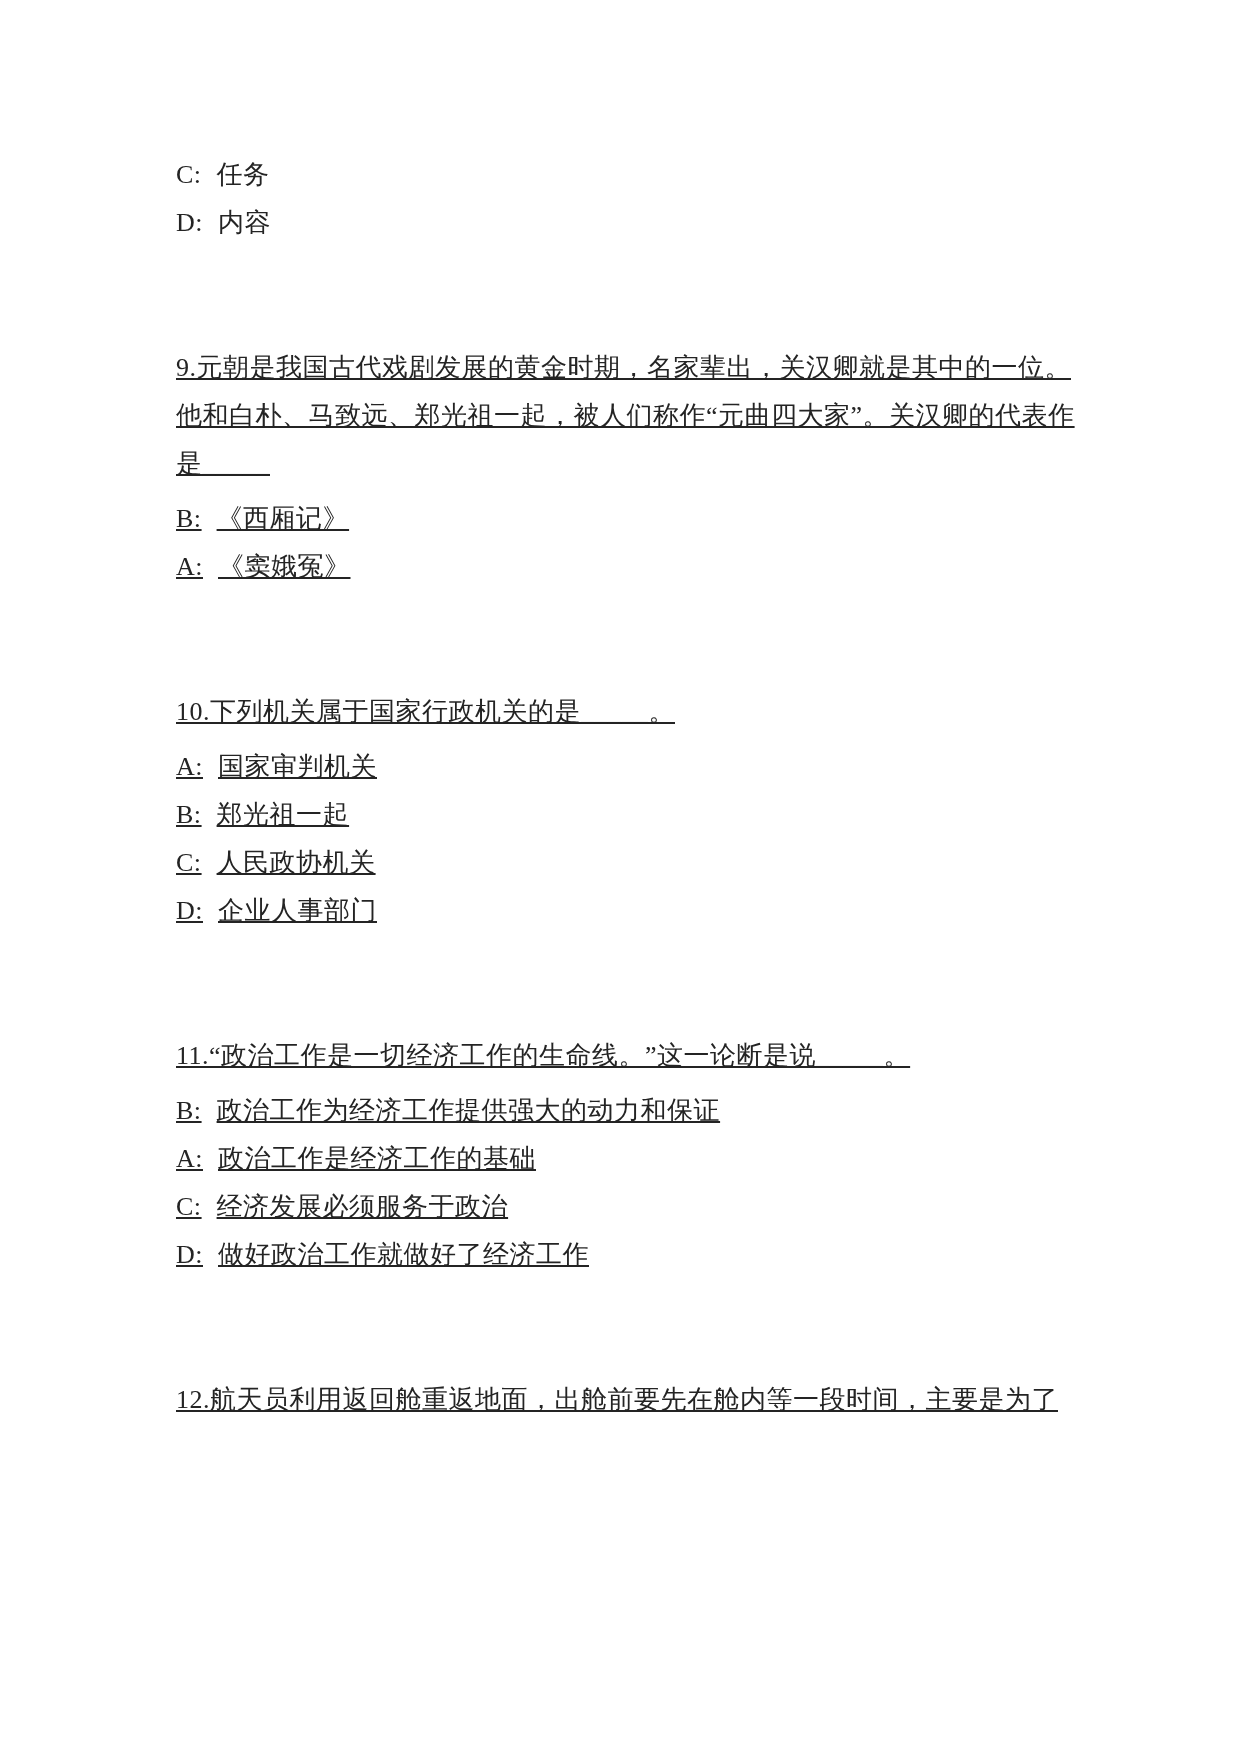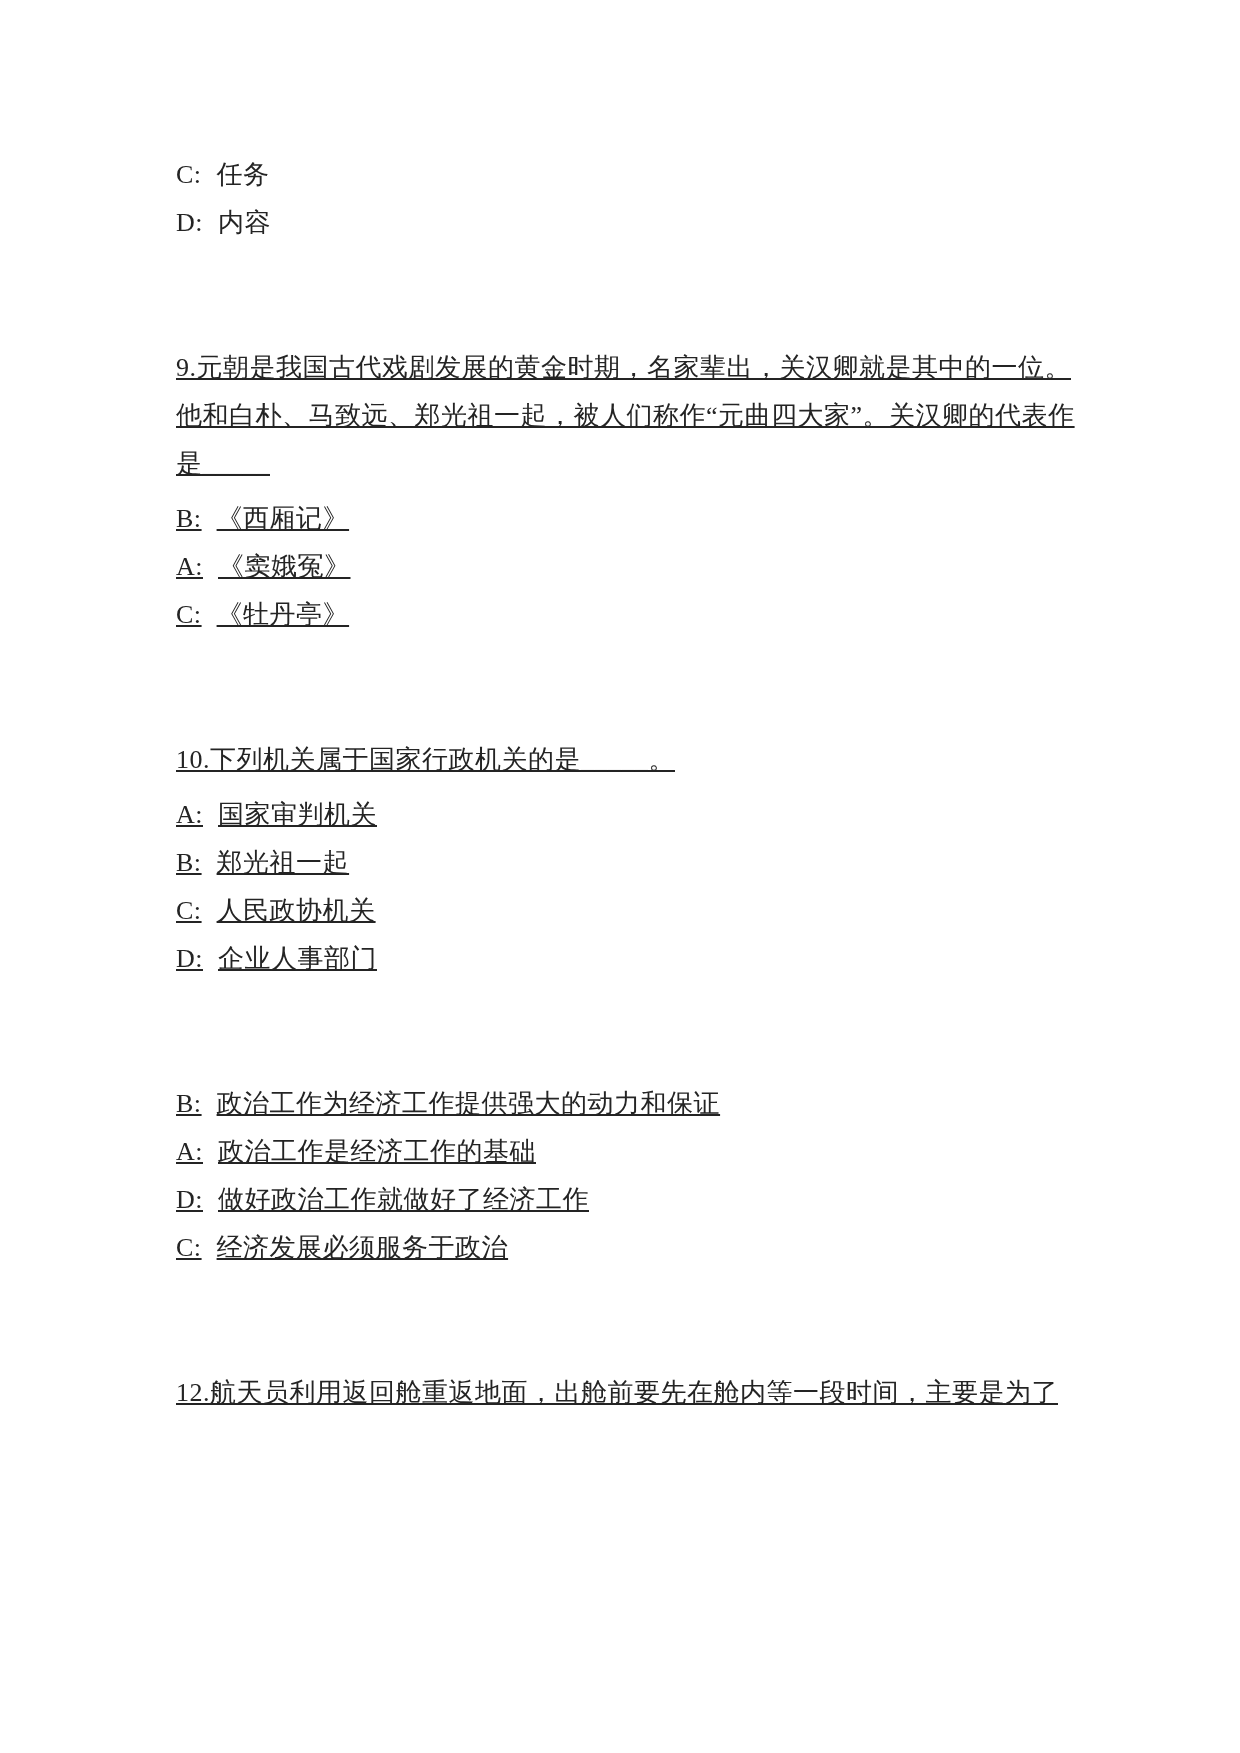--- a/index.html
+++ b/index.html
@@ -57,23 +57,20 @@
     <p class="line">9.元朝是我国古代戏剧发展的黄金时期，名家辈出，关汉卿就是其中的一位。</p>
     <p class="line">他和白朴、马致远、郑光祖一起，被人们称作“元曲四大家”。关汉卿的代表作</p>
     <p class="line">是_____</p>
     <div class="options">
       <p class="line">
         <span class="opt-label">B:</span><span class="opt-text">《西厢记》</span>
       </p>
       <p class="line">
         <span class="opt-label">A:</span><span class="opt-text">《窦娥冤》</span>
       </p>
-      <p class="line">
-        <span class="opt-label">C:</span><span class="opt-text">《牡丹亭》</span>
-      </p>
     </div>
   </section>
 
   <section class="question">
     <p class="line">10.下列机关属于国家行政机关的是_____。</p>
     <div class="options">
       <p class="line">
         <span class="opt-label">A:</span><span class="opt-text">国家审判机关</span>
       </p>
       <p class="line">
@@ -82,32 +79,33 @@
       <p class="line">
         <span class="opt-label">C:</span><span class="opt-text">人民政协机关</span>
       </p>
       <p class="line">
         <span class="opt-label">D:</span><span class="opt-text">企业人事部门</span>
       </p>
     </div>
   </section>
 
   <section class="question">
+    <p class="line">11.“政治工作是一切经济工作的生命线。”这一论断是说_____。</p>
     <div class="options">
       <p class="line">
         <span class="opt-label">B:</span><span class="opt-text">政治工作为经济工作提供强大的动力和保证</span>
       </p>
       <p class="line">
         <span class="opt-label">A:</span><span class="opt-text">政治工作是经济工作的基础</span>
       </p>
       <p class="line">
-        <span class="opt-label">D:</span><span class="opt-text">做好政治工作就做好了经济工作</span>
+        <span class="opt-label">C:</span><span class="opt-text">经济发展必须服务于政治</span>
       </p>
       <p class="line">
-        <span class="opt-label">C:</span><span class="opt-text">经济发展必须服务于政治</span>
+        <span class="opt-label">D:</span><span class="opt-text">做好政治工作就做好了经济工作</span>
       </p>
     </div>
   </section>
 
   <section class="question">
     <p class="line">12.航天员利用返回舱重返地面，出舱前要先在舱内等一段时间，主要是为了</p>
     <p class="line">_____。</p>
   </section>
 
 </div>

